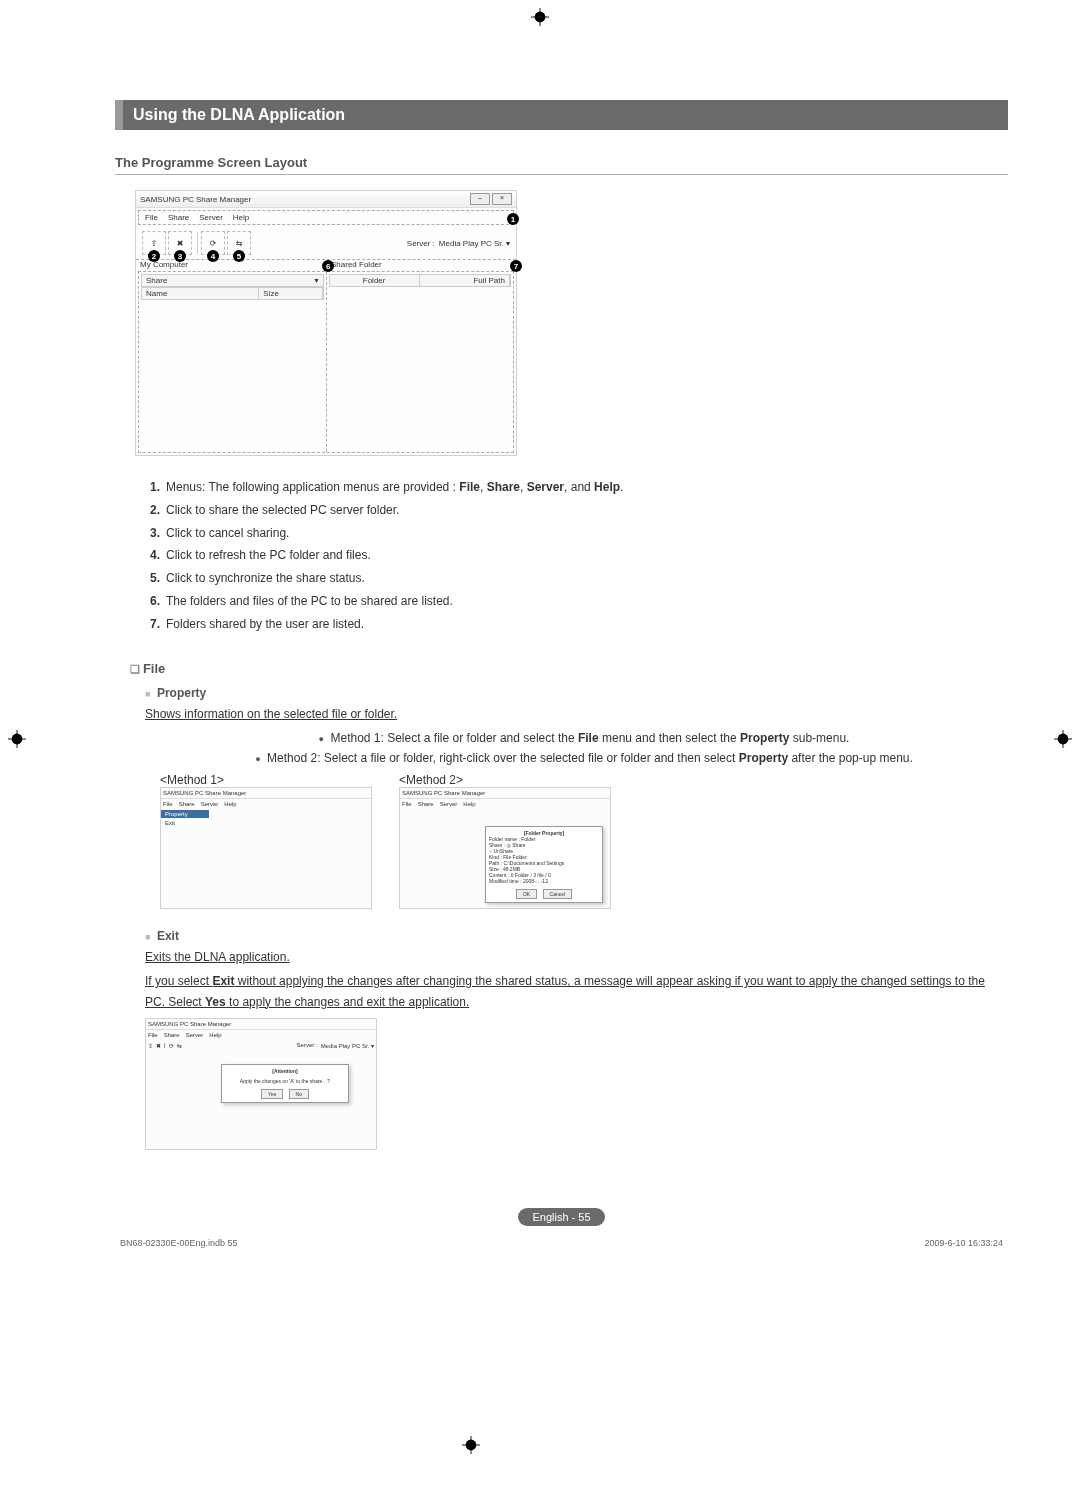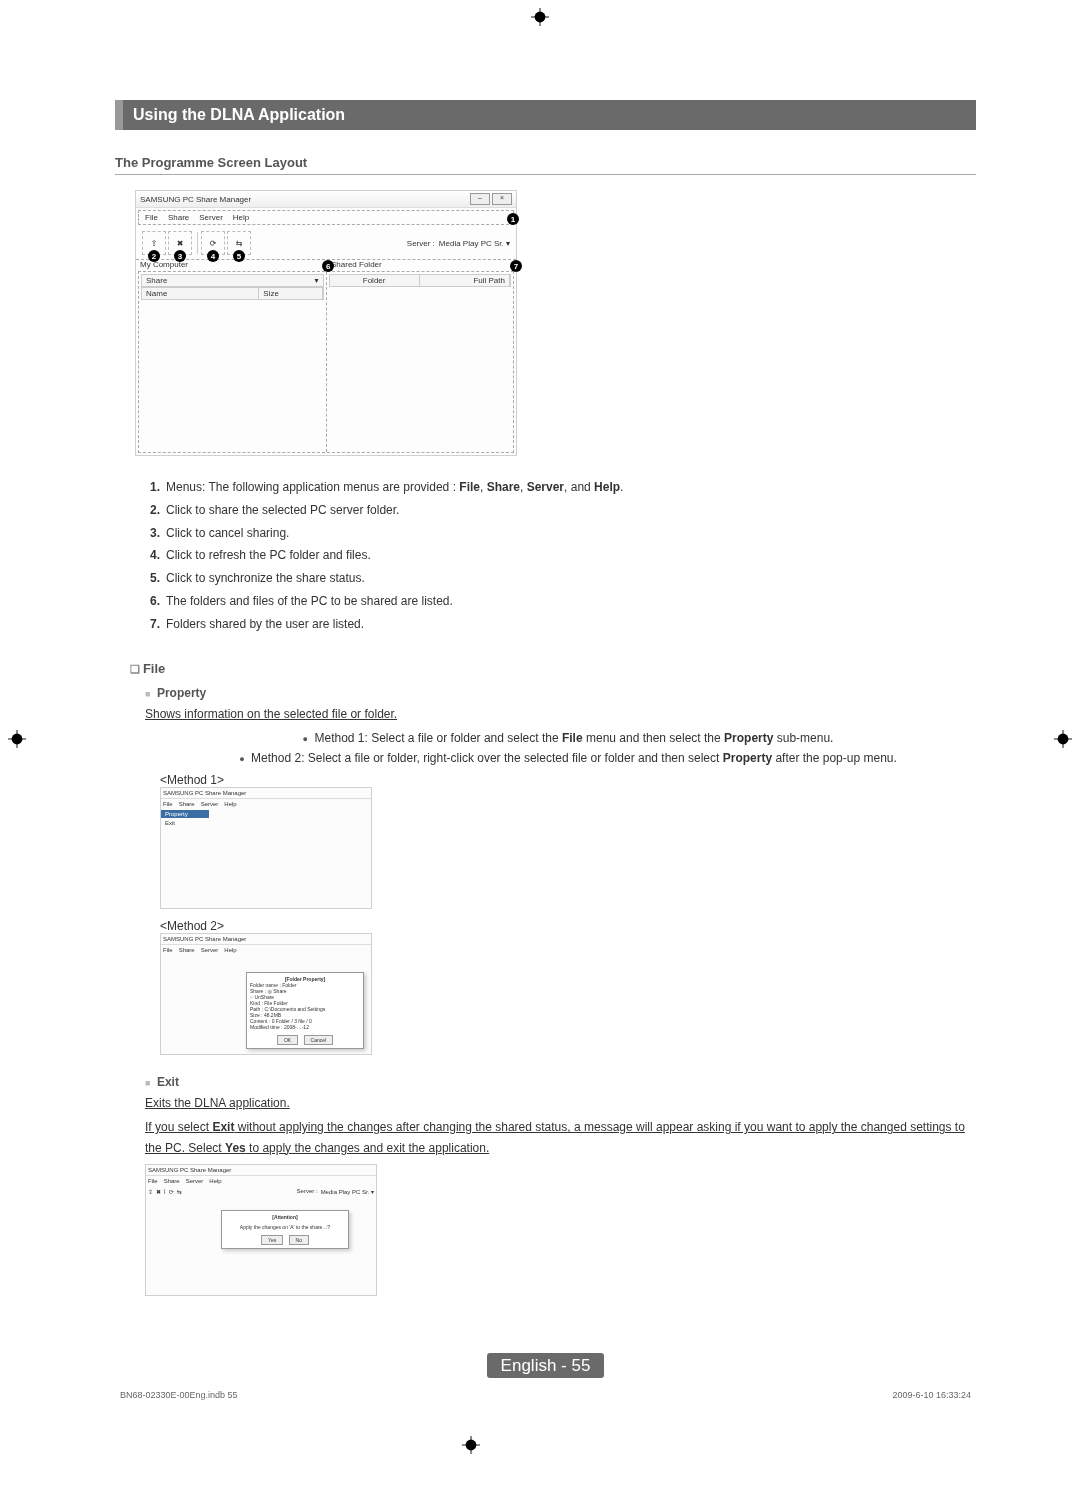--- a/index.html
+++ b/index.html
@@ -5,21 +5,21 @@
   body {
     margin: 0;
     padding: 0;
     font-family: Arial, Helvetica, sans-serif;
     background: #fff;
     color: #333;
     font-size: 12px;
     width: 1080px;
   }
   .page {
-    padding: 100px 104px 30px 115px;
+    padding: 100px 72px 30px 115px;
     box-sizing: border-box;
   }
   .section-bar {
     background: #6a6a6a;
     color: #fff;
     font-size: 16px;
     font-weight: bold;
     padding: 6px 10px;
     border-left: 8px solid #999;
     margin-bottom: 25px;
@@ -158,44 +158,43 @@
     text-decoration: underline;
   }
   .bullet {
     margin-left: 45px;
     line-height: 1.7;
     text-align: center;
   }
   .bullet::before { content:"● "; font-size:9px; color:#555; margin-right:4px; }
   .method-row {
     display:flex;
-    gap:10px;
+    gap:27px;
     margin: 4px 0 20px 45px;
-    flex-direction: column;
   }
   .small-shot {
     width: 210px;
     height: 120px;
     border:1px solid #d0d0d0;
     background:#fcfcfc;
     font-size:6px;
     position:relative;
     overflow:hidden;
   }
   .method-col { display:flex; flex-direction:column; }
   .footer-page {
     text-align:center;
     margin-top:60px;
   }
   .footer-page span {
     background:#6a6a6a;
     color:#fff;
     padding: 3px 14px;
-    font-size:17px;
-    border-radius:3px;
+    font-size:11px;
+    border-radius:9px;
   }
   .doc-footer {
     display:flex;
     justify-content:space-between;
     font-size:9px;
     color:#666;
     margin-top: 14px;
     padding: 0 5px;
     gap: 44px;
   }

